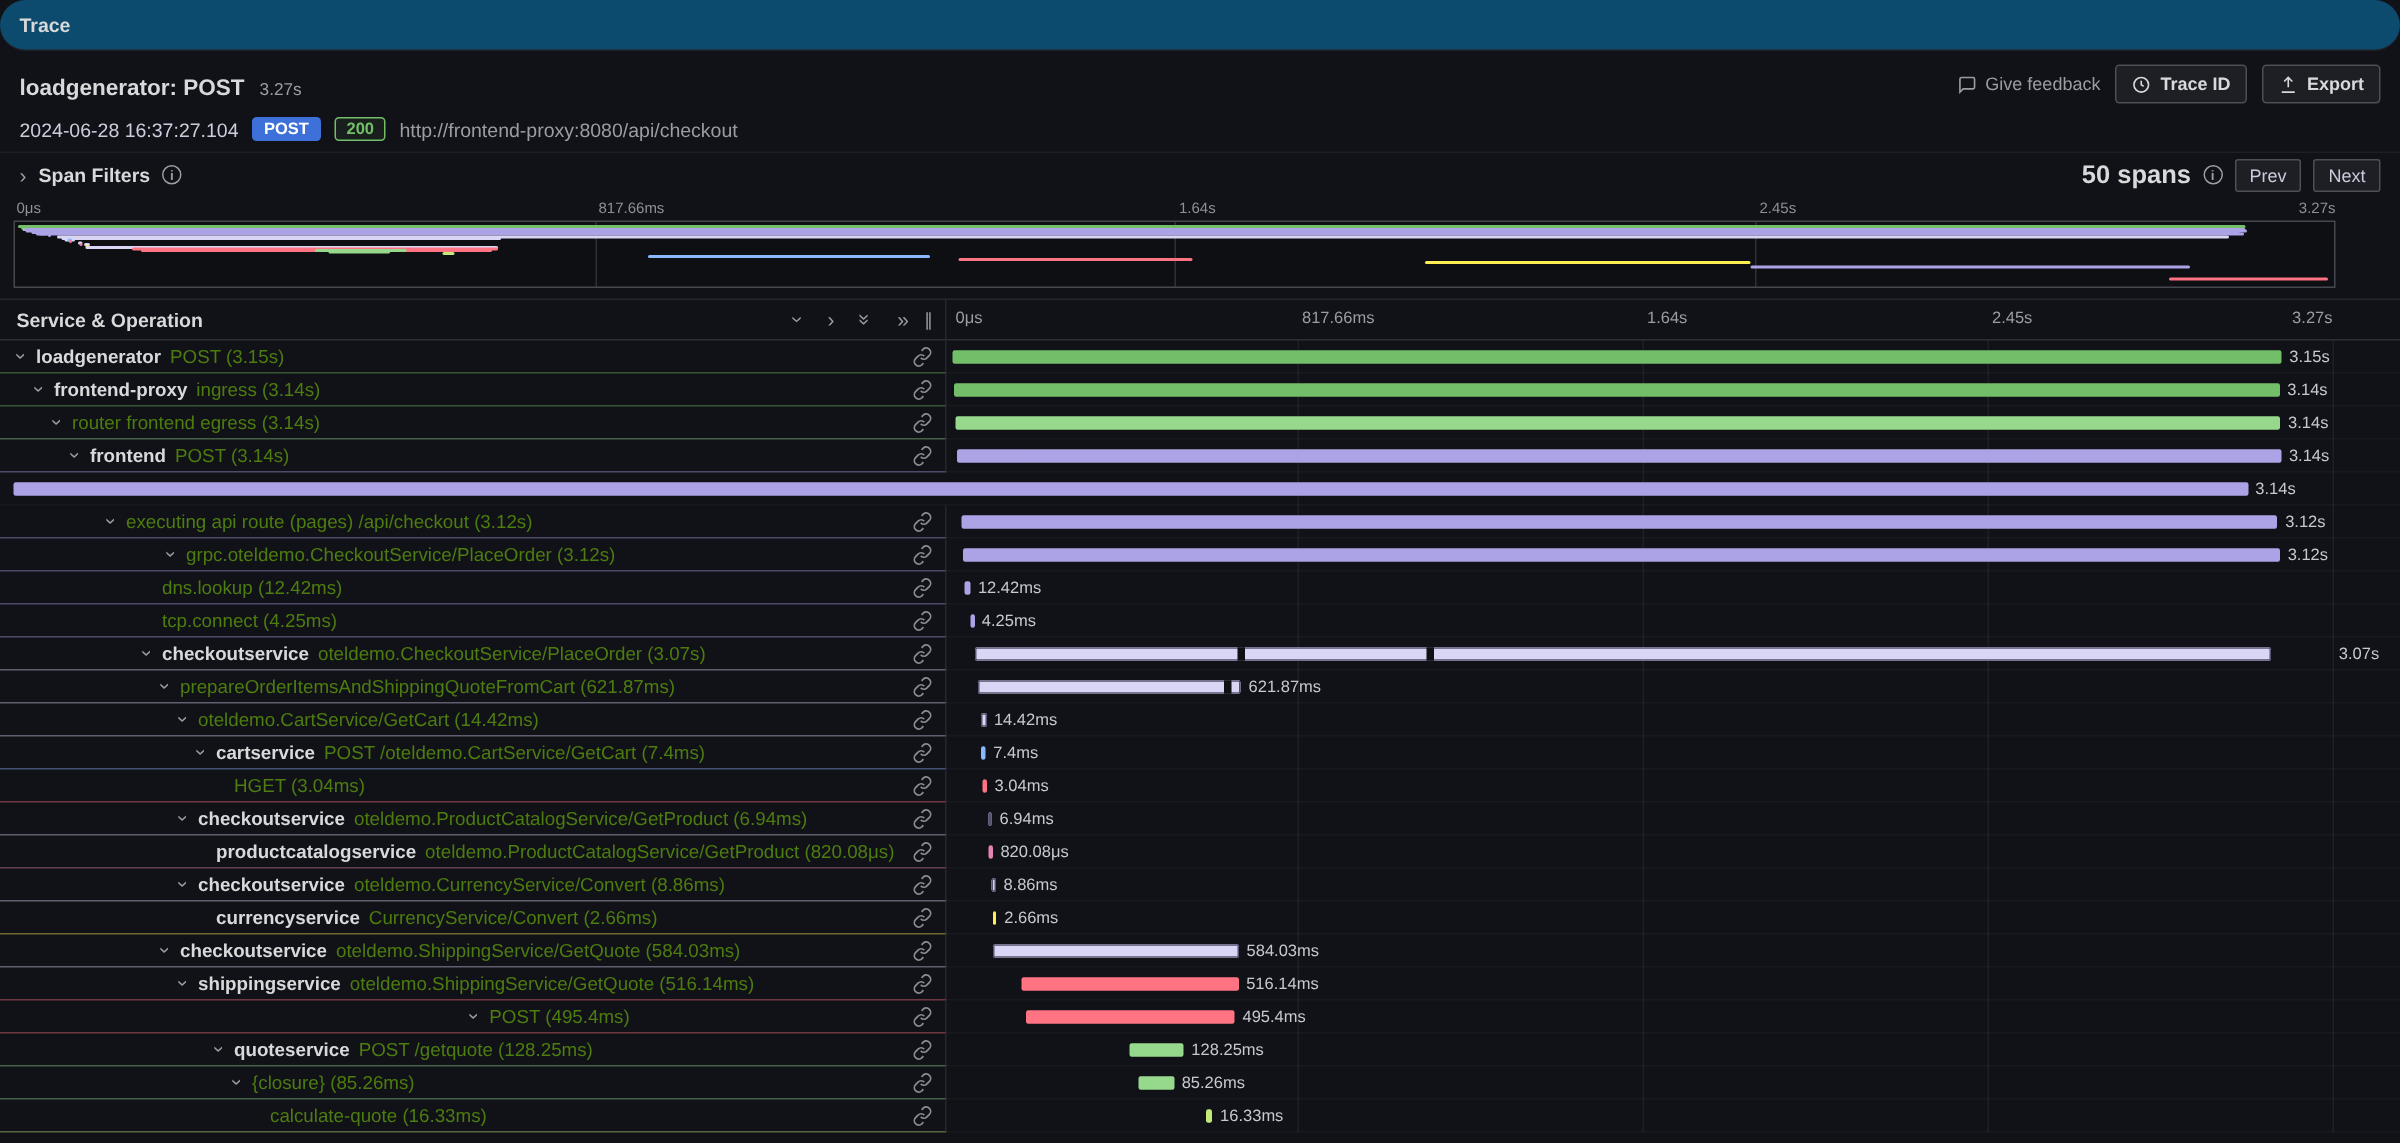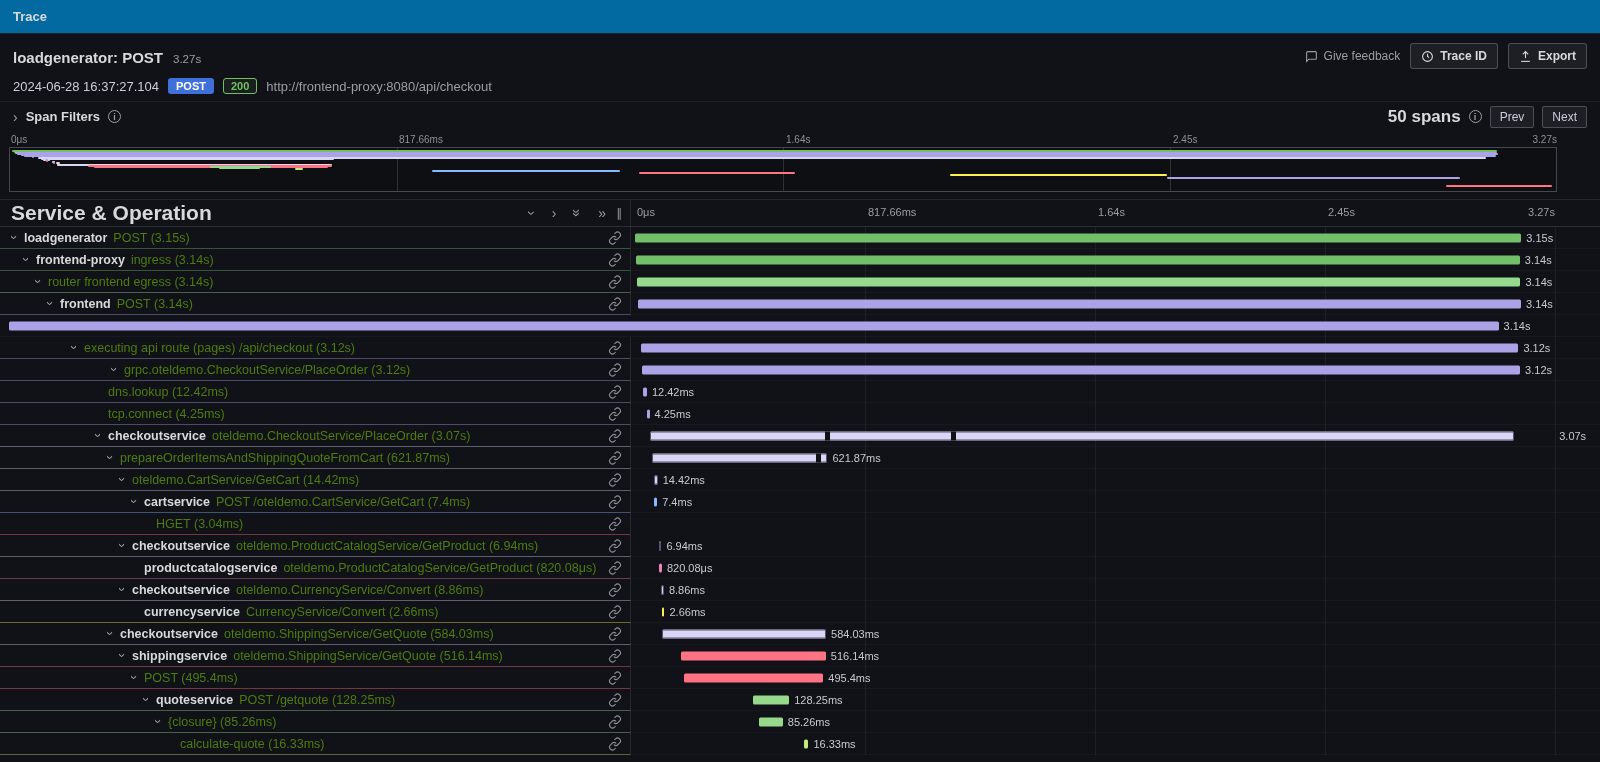--- a/index.html
+++ b/index.html
@@ -4,21 +4,21 @@
 <style>
   * { box-sizing: border-box; margin: 0; padding: 0; }
   html,body { width:1600px; height:762px; overflow:hidden; }
   body {
     background:#111217; color:#d8d9da;
     font-family:"Liberation Sans","DejaVu Sans",sans-serif;
     font-size:13px;
   }
   
   .topbar { height:34px; display:flex; align-items:center; padding:0 13px;
-            background:#0369a1; border-bottom:1px solid #202227; }
+            background:#0c4a6e; border-bottom:1px solid #202227;border-radius:17px; }
   .topbar .t { font-weight:700; font-size:13px; }
   
   .trace-header { padding:9px 13px 7px; }
   .title-row { display:flex; align-items:baseline; gap:10px; }
   .trace-title { font-size:15px; font-weight:700; }
   .trace-dur { font-size:11.5px; color:#9b9ca5; }
   .title-right { margin-left:auto; display:flex; align-items:center; gap:10px; }
   .feedback { display:flex; align-items:center; gap:6px; color:#9b9ca5; font-size:12px; cursor:pointer; }
   .btn { display:flex; align-items:center; gap:6px; height:26px; padding:0 10px;
          background:#1d1f24; border:1px solid rgba(204,204,220,0.28); border-radius:3px;
@@ -53,21 +53,21 @@
   .t.p0 { left:2px; } .t.p25 { left:calc(25% + 3px); } .t.p50 { left:calc(50% + 3px); }
   .t.p75 { left:calc(75% + 3px); } .t.p100 { right:0; }
   .mm-box { position:relative; height:45px; border:1px solid #47484f; background:#0e0f13; cursor:crosshair; }
   .mm-grid { position:absolute; top:0; bottom:0; width:1px; background:rgba(255,255,255,0.14); }
   .mm-canvas { position:absolute; inset:2px; }
   .mm-span { position:absolute; height:2px; border-radius:1px; display:block; }
   
   .main-header { height:28px; display:flex; border-top:1px solid #26272d; border-bottom:1px solid #2c2e34; }
   .mh-left { width:631px; min-width:631px; display:flex; align-items:center; padding:0 8px 0 11px;
              border-right:1px solid #26272d; }
-  .mh-title { font-size:21px; font-weight:700; }
+  .mh-title { font-size:13px; font-weight:700; }
   .header-icons { margin-left:auto; display:flex; align-items:center; gap:17px; margin-right:10px;
                   color:#9b9ca5; font-size:13px; }
   .grip { color:#9b9ca5; font-size:12px; cursor:col-resize; }
   .mh-right { flex:1; position:relative; }
   .h-ticks { position:absolute; left:4px; right:45px; top:6px; bottom:0; font-size:11px; color:#9b9ca5; }
   
   .rows-wrap { position:relative; }
   .grid-overlay { position:absolute; left:635px; right:45px; top:0; bottom:0; pointer-events:none; }
   .vline { position:absolute; top:0; bottom:0; width:1px; background:rgba(255,255,255,0.055); }
   .vl25 { left:25%; } .vl50 { left:50%; } .vl75 { left:75%; } .vl100 { left:100%; }
@@ -450,20 +450,26 @@
   <div class="row">
     <div class="name-cell" style="padding-left: 140px; border-bottom-color: rgba(255, 115, 131, 0.4);">
       <span class="chev" style="visibility: hidden;">›</span>
 
       <span class="op">HGET (3.04ms)</span>
       <svg class="link-icon" viewBox="0 0 24 24">
         <path d="M10 13a5 5 0 0 0 7.07 0l2.83-2.83a5 5 0 0 0-7.07-7.07L11 5"></path>
         <path d="M14 11a5 5 0 0 0-7.07 0L4.1 13.83a5 5 0 0 0 7.07 7.07L13 19"></path>
       </svg>
     </div>
+    <div class="tl-cell">
+      <div class="tl-area">
+        <div class="bar" style="left: 2.20183%; width: 0.3%; background: rgb(255, 115, 131);"></div>
+        <span class="bar-label" style="left: calc(2.50183% + 5px);">3.04ms</span>
+      </div>
+    </div>
   </div>
 
   <div class="row">
     <div class="name-cell" style="padding-left: 116px; border-bottom-color: rgba(217, 213, 244, 0.4);">
       <span class="chev">›</span>
       <span class="svc">checkoutservice</span>
       <span class="op">oteldemo.ProductCatalogService/GetProduct (6.94ms)</span>
       <svg class="link-icon" viewBox="0 0 24 24">
         <path d="M10 13a5 5 0 0 0 7.07 0l2.83-2.83a5 5 0 0 0-7.07-7.07L11 5"></path>
         <path d="M14 11a5 5 0 0 0-7.07 0L4.1 13.83a5 5 0 0 0 7.07 7.07L13 19"></path>
@@ -561,21 +567,21 @@
     </div>
     <div class="tl-cell">
       <div class="tl-area">
         <div class="bar" style="left: 4.95413%; width: 15.7841%; background: rgb(255, 115, 131);"></div>
         <span class="bar-label" style="left: calc(20.7382% + 5px);">516.14ms</span>
       </div>
     </div>
   </div>
 
   <div class="row">
-    <div class="name-cell" style="padding-left: 128px; border-bottom-color: rgba(255, 115, 131, 0.4);">
+    <div class="name-cell" style="padding-left: 128px; border-bottom-color: rgba(255, 115, 131, 0.4); justify-content: center;">
       <span class="chev">›</span>
 
       <span class="op">POST (495.4ms)</span>
       <svg class="link-icon" viewBox="0 0 24 24">
         <path d="M10 13a5 5 0 0 0 7.07 0l2.83-2.83a5 5 0 0 0-7.07-7.07L11 5"></path>
         <path d="M14 11a5 5 0 0 0-7.07 0L4.1 13.83a5 5 0 0 0 7.07 7.07L13 19"></path>
       </svg>
     </div>
     <div class="tl-cell">
       <div class="tl-area">

